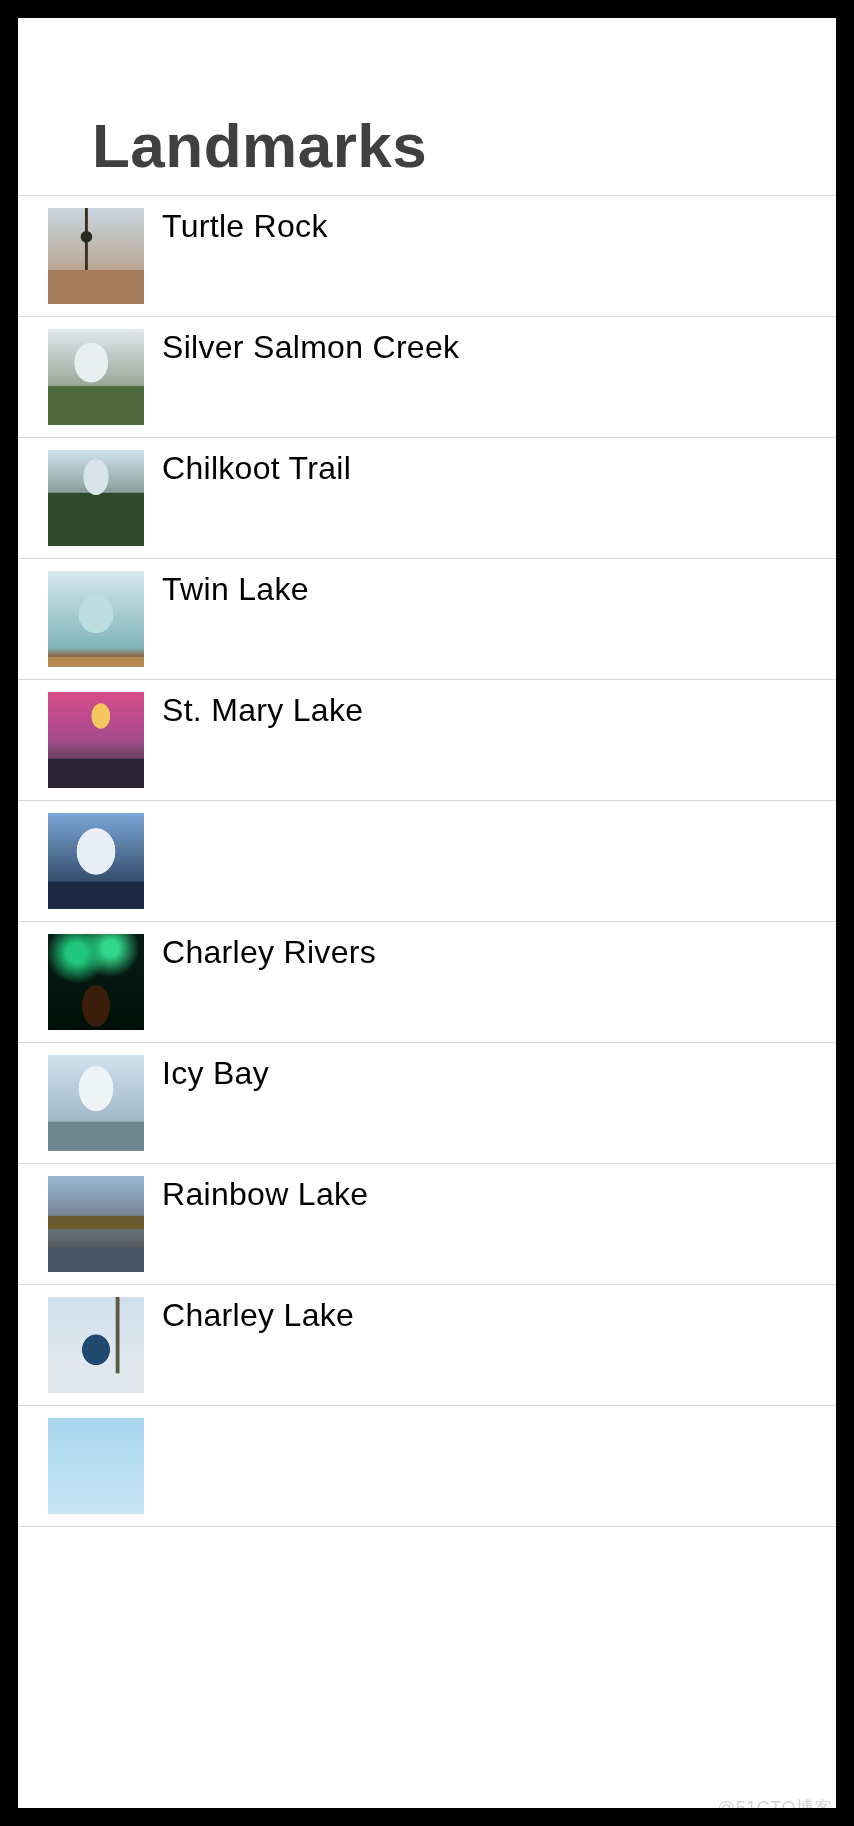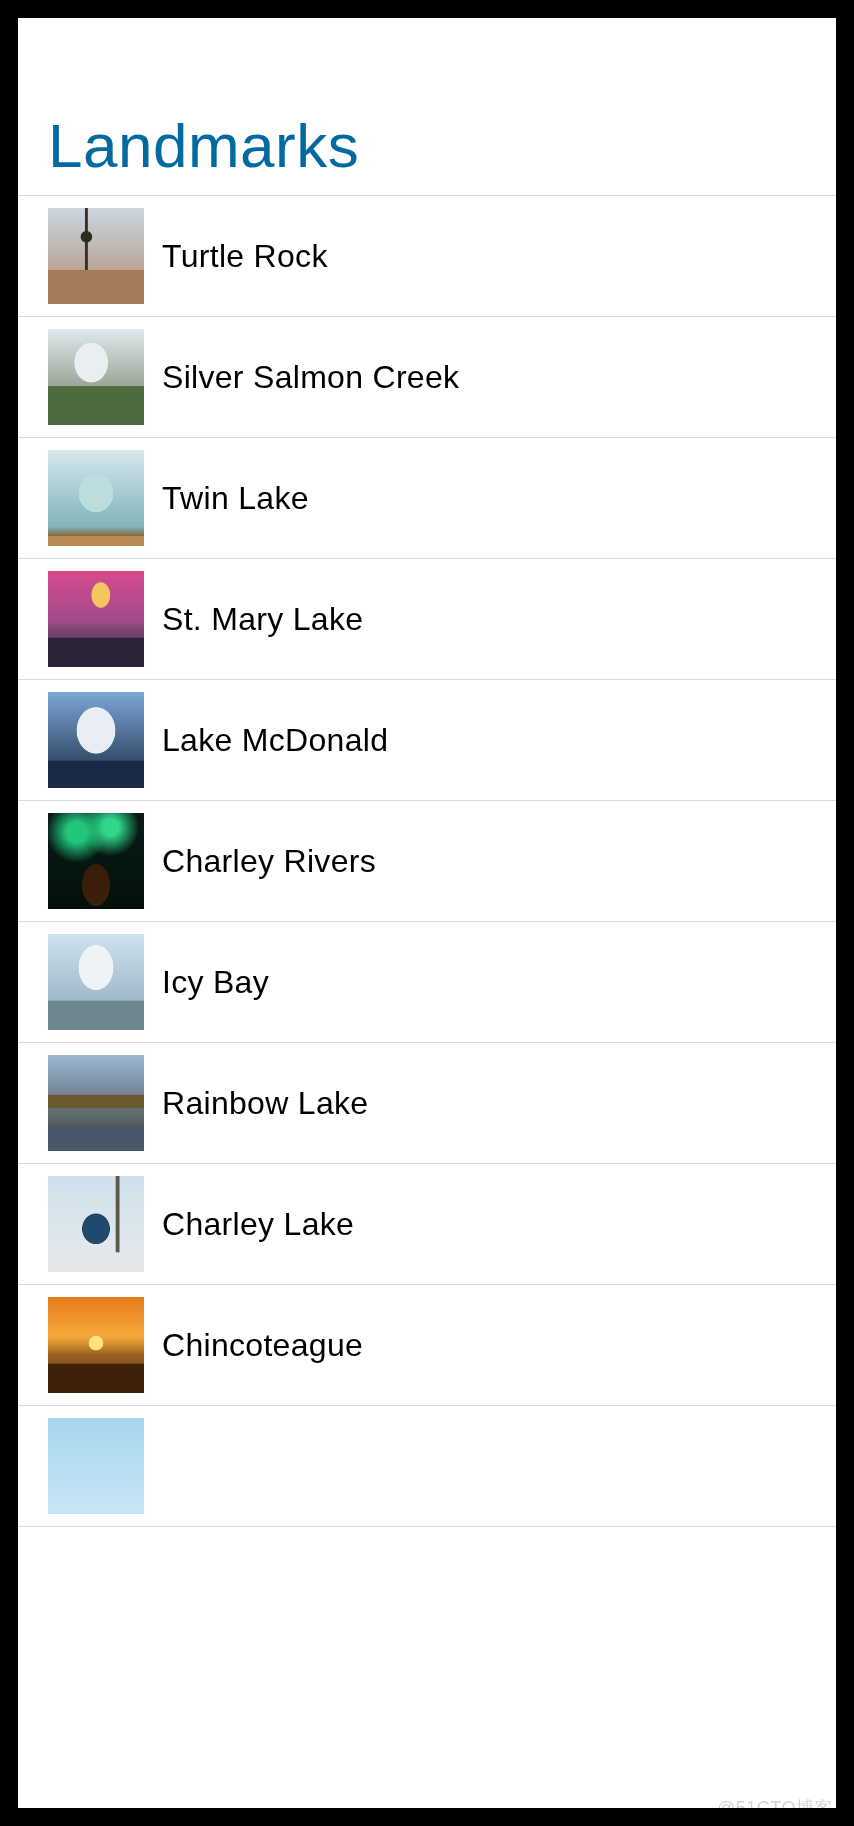--- a/index.html
+++ b/index.html
@@ -15,31 +15,31 @@
       position: absolute;
       inset: 18px;
       background: #fff;
       overflow: hidden;
     }
     .header {
       padding: 92px 30px 14px 30px;
     }
     .header h1 {
       font-size: 62px;
-      font-weight: 400;
+      font-weight: 700;
       letter-spacing: 0.5px;
-      color: #0369a1;
+      color: #404040;
+      margin-left: 44px;
     }
     .list {
       display: flex;
       flex-direction: column;
     }
     .row {
       display: flex;
-      align-items: center;
       padding: 12px 30px 12px 30px;
       border-top: 1px solid #d9d9d9;
       gap: 18px;
     }
     .row:last-child { border-bottom: 1px solid #d9d9d9; }
     .thumb {
       width: 96px;
       height: 96px;
       flex: 0 0 96px;
       background: linear-gradient(180deg, var(--c1), var(--c2));
@@ -152,50 +152,49 @@
   <div class="list" id="list">
       <div class="row">
         <div class="thumb turtlerock"></div>
         <div class="label">Turtle Rock</div>
       </div>
       <div class="row">
         <div class="thumb silversalmon"></div>
         <div class="label">Silver Salmon Creek</div>
       </div>
       <div class="row">
+        <div class="thumb chilkoot"></div>
+        <div class="label">Chilkoot Trail</div>
+      </div>
+      <div class="row">
         <div class="thumb twinlake"></div>
         <div class="label">Twin Lake</div>
       </div>
       <div class="row">
         <div class="thumb stmary"></div>
         <div class="label">St. Mary Lake</div>
       </div>
       <div class="row">
         <div class="thumb mcdonald"></div>
-        <div class="label">Lake McDonald</div>
       </div>
       <div class="row">
         <div class="thumb charley"></div>
         <div class="label">Charley Rivers</div>
       </div>
       <div class="row">
         <div class="thumb icybay"></div>
         <div class="label">Icy Bay</div>
       </div>
       <div class="row">
         <div class="thumb rainbow"></div>
         <div class="label">Rainbow Lake</div>
       </div>
       <div class="row">
         <div class="thumb hidden"></div>
         <div class="label">Charley Lake</div>
-      </div>
-      <div class="row">
-        <div class="thumb chincoteague"></div>
-        <div class="label">Chincoteague</div>
       </div>
       <div class="row">
         <div class="thumb partial"></div>
         <div class="label"></div>
       </div>
     </div>
 </div>
 <div class="watermark">@51CTO博客</div>
 
 </body></html>

